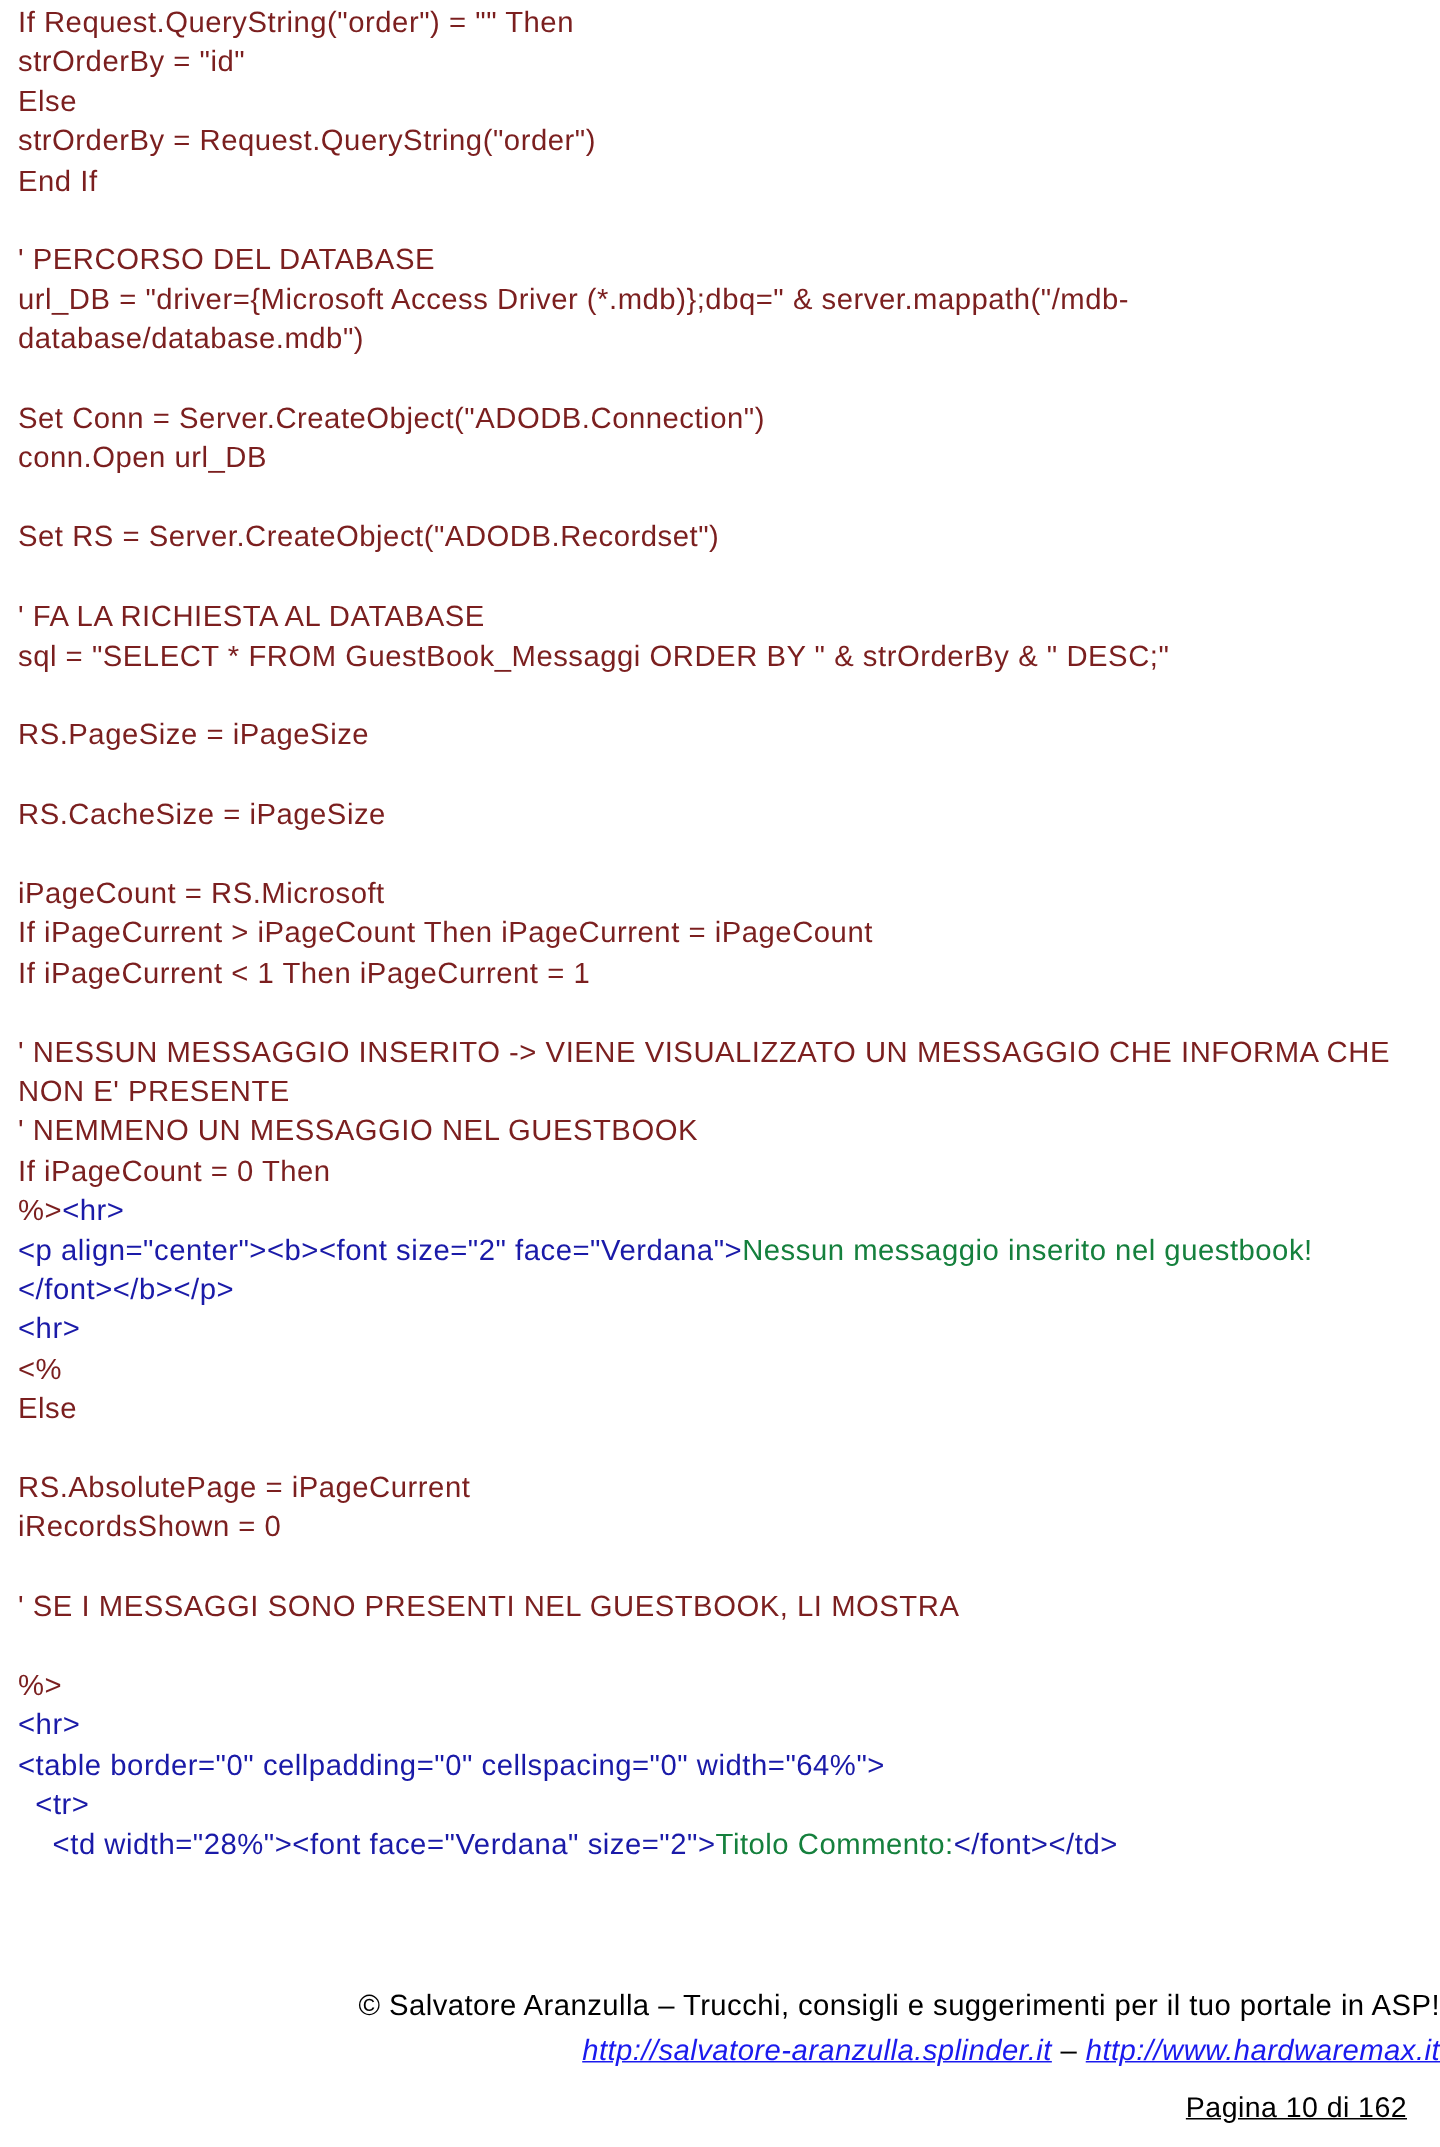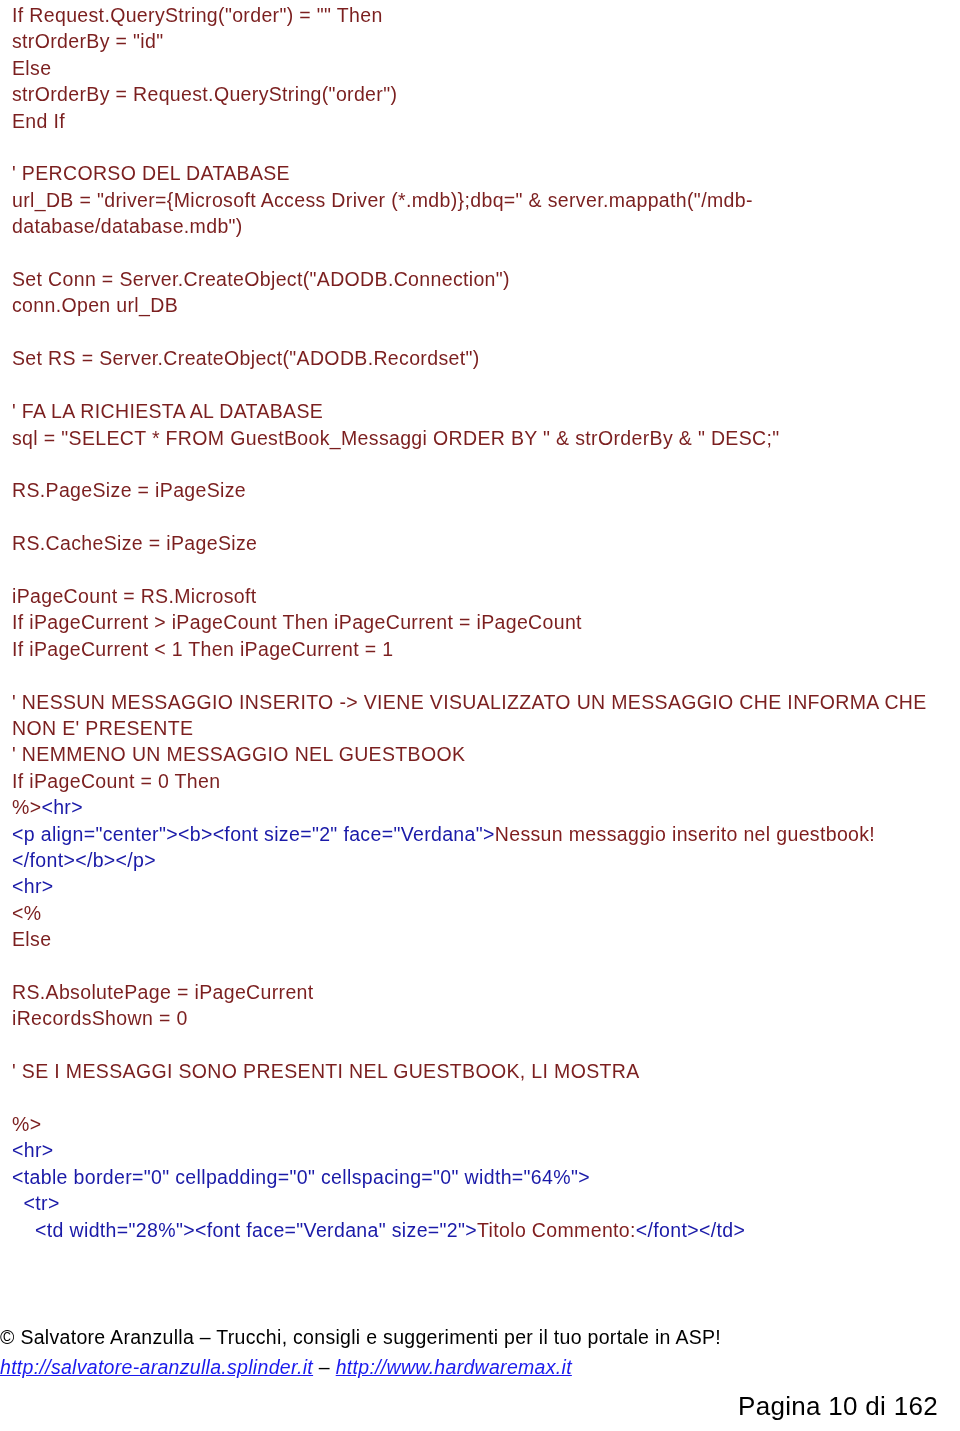--- a/index.html
+++ b/index.html
@@ -43,34 +43,34 @@
     min-height: 26.4px;
   }
 
   .code-line.blank {
     min-height: 26.4px;
   }
 
   
   .tok-vbs  { color: #7b1f1f; }
   .tok-html { color: #1a1aa8; }
-  .tok-text { color: #7f1d1d; margin-top: 12px; }
+  .tok-text { color: #15803d; margin-top: 12px; }
 
   
   .line-html { color: #1a1aa8; }
 
   
   #footer {
     position: absolute;
     left: 0;
     top: 1322px;
     width: 960px;
   }
   .footer-line {
-    text-align: left;
+    text-align: right;
     font-family: "Liberation Sans", sans-serif;
     font-size: 19.5px;
     line-height: 30px;
     letter-spacing: 0.3px;
     color: #000000;
     white-space: pre;
   }
   .footer-link {
     color: #1a1aee;
     text-decoration: underline;
@@ -78,25 +78,26 @@
   }
   .footer-dash {
     color: #000000;
     text-decoration: none;
   }
   #page-number {
     position: absolute;
     right: 22px;
     top: 1393px;
     font-family: "Liberation Sans", sans-serif;
-    font-size: 26px;
+    font-size: 19px;
     line-height: 26px;
     letter-spacing: 0.3px;
     color: #000000;
     white-space: pre;
+    text-decoration: underline;
   }
 </style>
 </head>
 <body>
 
 <div id="page">
 
   <div id="code-listing">
       <div class="code-line">If Request.QueryString("order") = "" Then</div>
       <div class="code-line">strOrderBy = "id"</div>

